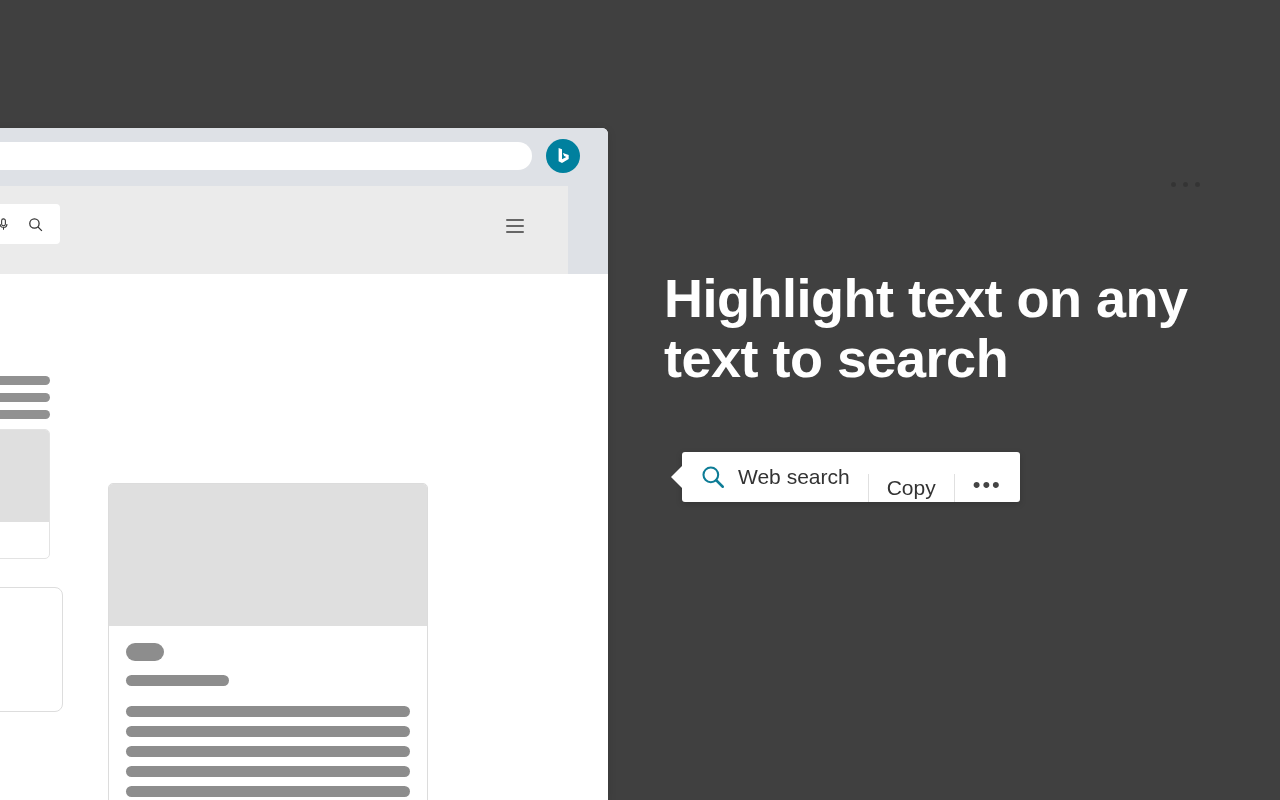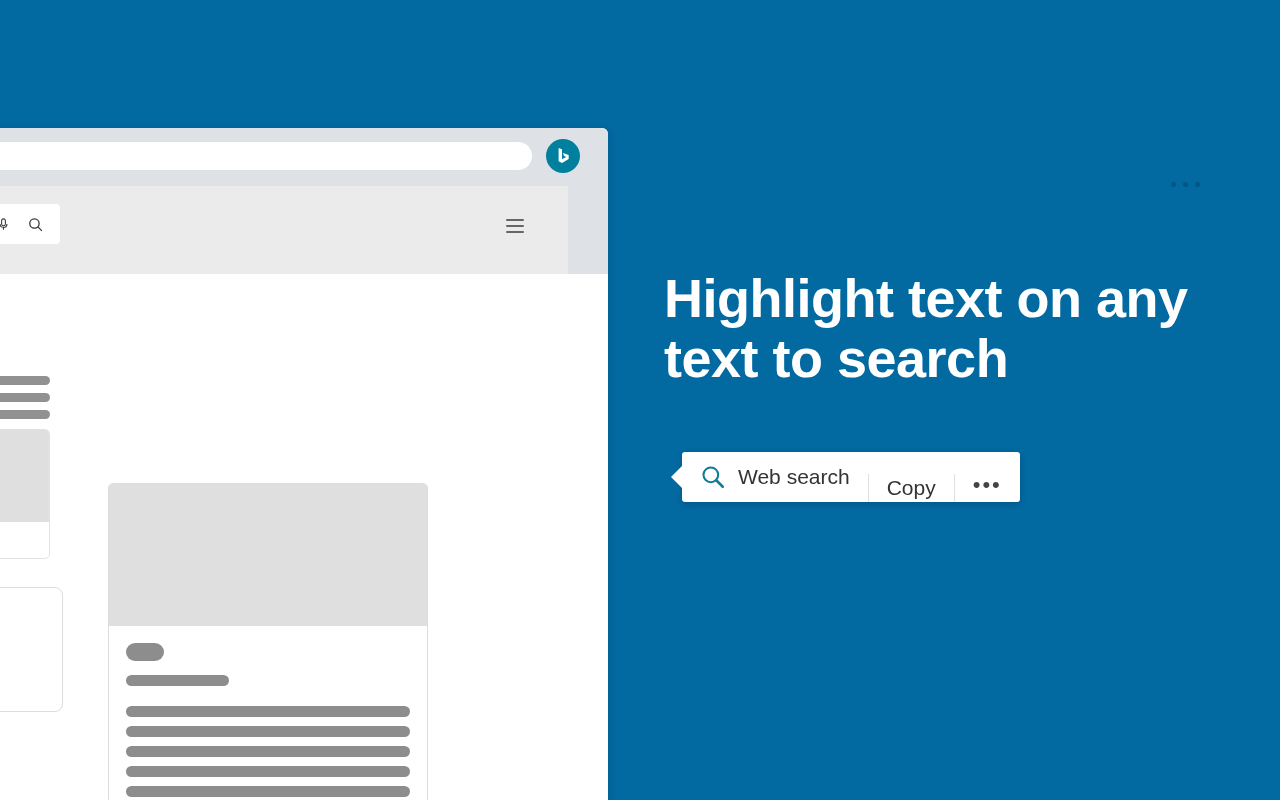--- a/index.html
+++ b/index.html
@@ -9,21 +9,21 @@
     width: 1280px;
     height: 800px;
     overflow: hidden;
     font-family: "Liberation Sans", sans-serif;
   }
 
   #stage {
     position: relative;
     width: 1280px;
     height: 800px;
-    background: #0369a1;
+    background: #404040;
   }
 
   
   #dots {
     position: absolute;
     left: 1171px;
     top: 182px;
     display: flex;
     gap: 7px;
   }

